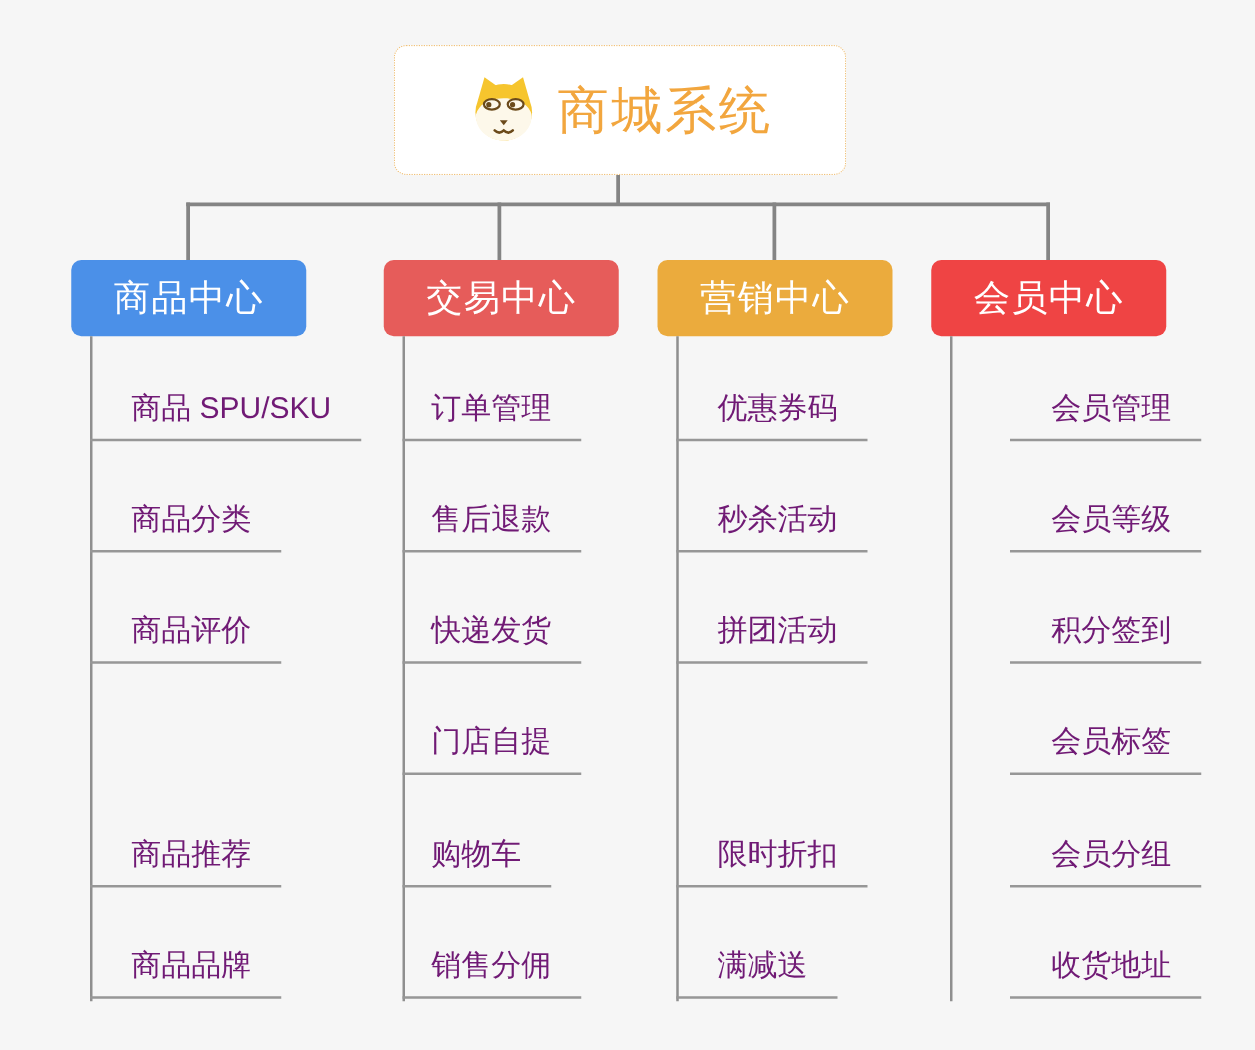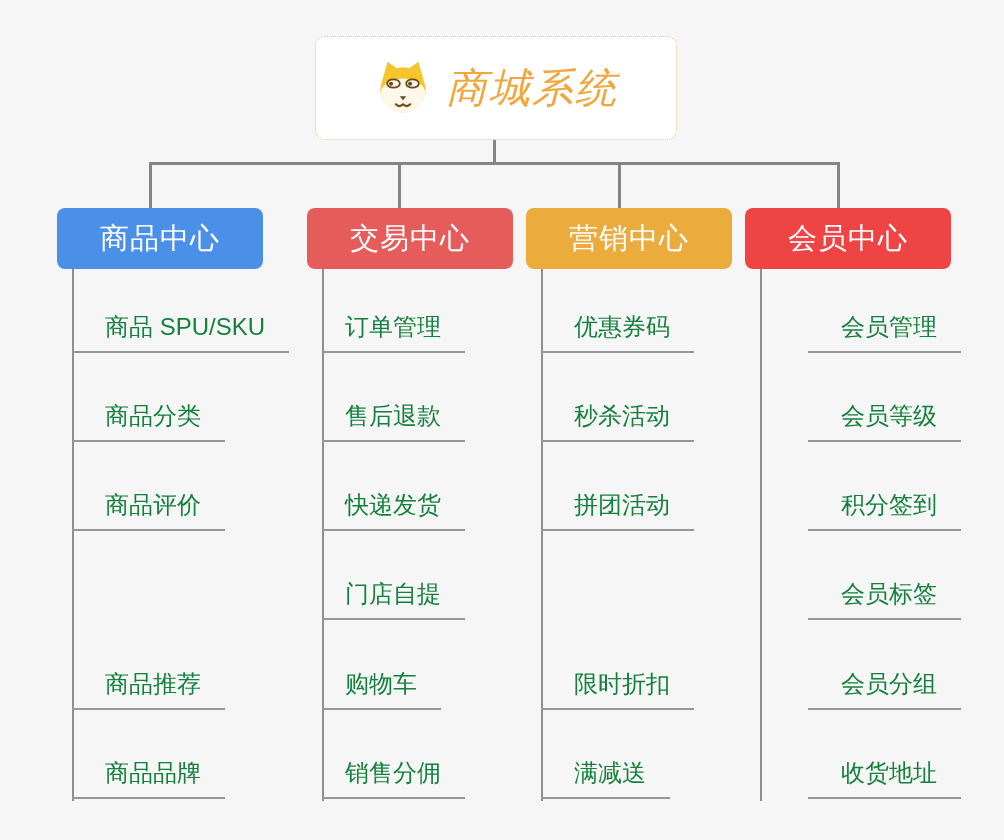--- a/index.html
+++ b/index.html
@@ -9,51 +9,50 @@
     background: #f6f6f6;
   }
   .canvas { position: relative; width: 1004px; height: 840px; overflow: hidden; }
 
   
   .root-node {
     position: absolute; left: 315px; top: 36px; width: 362px; height: 104px;
     background: #ffffff; border: 1px dotted #f0c179; border-radius: 10px;
     display: flex; align-items: center; justify-content: center; gap: 14px;
     box-sizing: border-box;
-    font-style: italic;
   }
   .root-icon { width: 58px; height: 58px; display: inline-block; }
   .root-title { font-size: 41px; font-weight: 500; letter-spacing: 2px; }
 
   
   .connector { position: absolute; background: #848484; }
   .conn-root-v { left: 493px; top: 140px; width: 3px; height: 23px; }
   .conn-bus    { left: 149px; top: 162px; width: 691px; height: 3px; }
   .conn-drop   { top: 162px; width: 3px; height: 46px; }
   .d0 { left: 149px; } .d1 { left: 398px; } .d2 { left: 618px; } .d3 { left: 837px; }
 
   
   .branch {
-    position: absolute; top: 208px; width: 206px; height: 61px;
+    position: absolute; top: 208px; width: 188px; height: 61px;
     border-radius: 8px; color: #ffffff; font-size: 29px;
     display: flex; align-items: center; justify-content: center;
     box-sizing: border-box; letter-spacing: 1px;
   }
   .b0 { left: 57px; } .b1 { left: 307px; } .b2 { left: 526px; } .b3 { left: 745px; }
 
   
   .spine { position: absolute; top: 269px; width: 2px; height: 532px; background: #8f8f8f; }
   .s0 { left: 72px; } .s1 { left: 322px; } .s2 { left: 541px; } .s3 { left: 760px; }
 
   
   .item {
     position: absolute; height: 46px; line-height: 44px;
     padding: 0 24px 0 33px; white-space: nowrap;
     border-bottom: 2px solid #979797;
-    font-size: 24px; color: #15803d;
+    font-size: 24px; color: #701a75;
     box-sizing: content-box;
   }
   .c0 { left: 72px; } .c1 { left: 322px; padding-left: 23px; } .c2 { left: 541px; } .c3 { left: 760px; margin-left: 48px; }
   .r0 { top: 305px; } .r1 { top: 394px; } .r2 { top: 483px; }
   .r3 { top: 572px; } .r4 { top: 662px; } .r5 { top: 751px; }
 </style>
 </head>
 <body>
 
 <div class="canvas">

